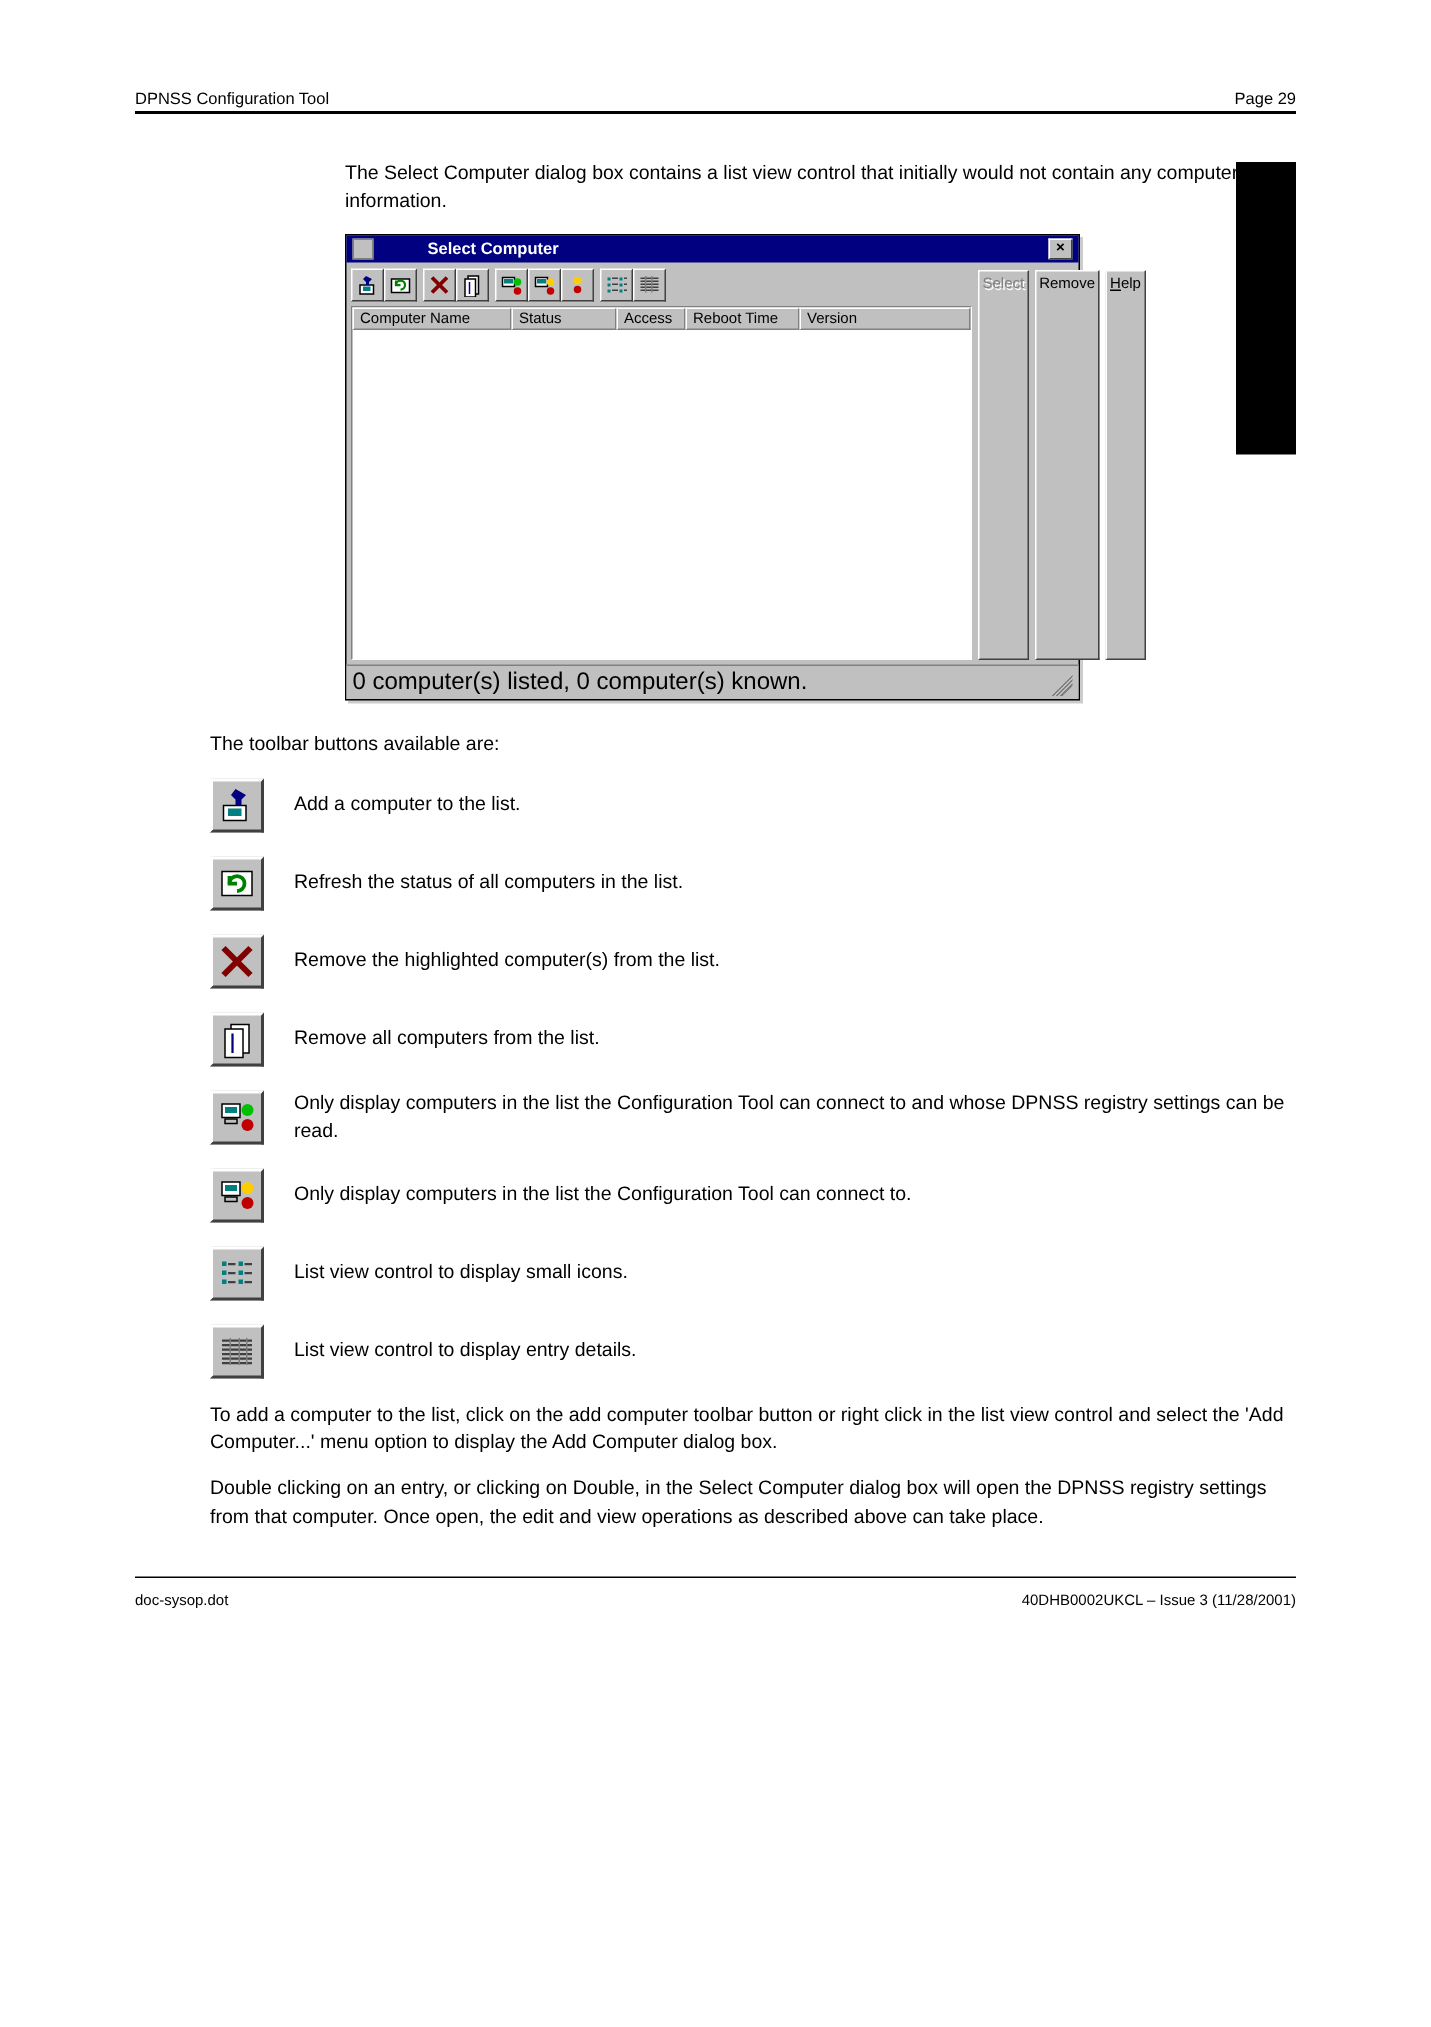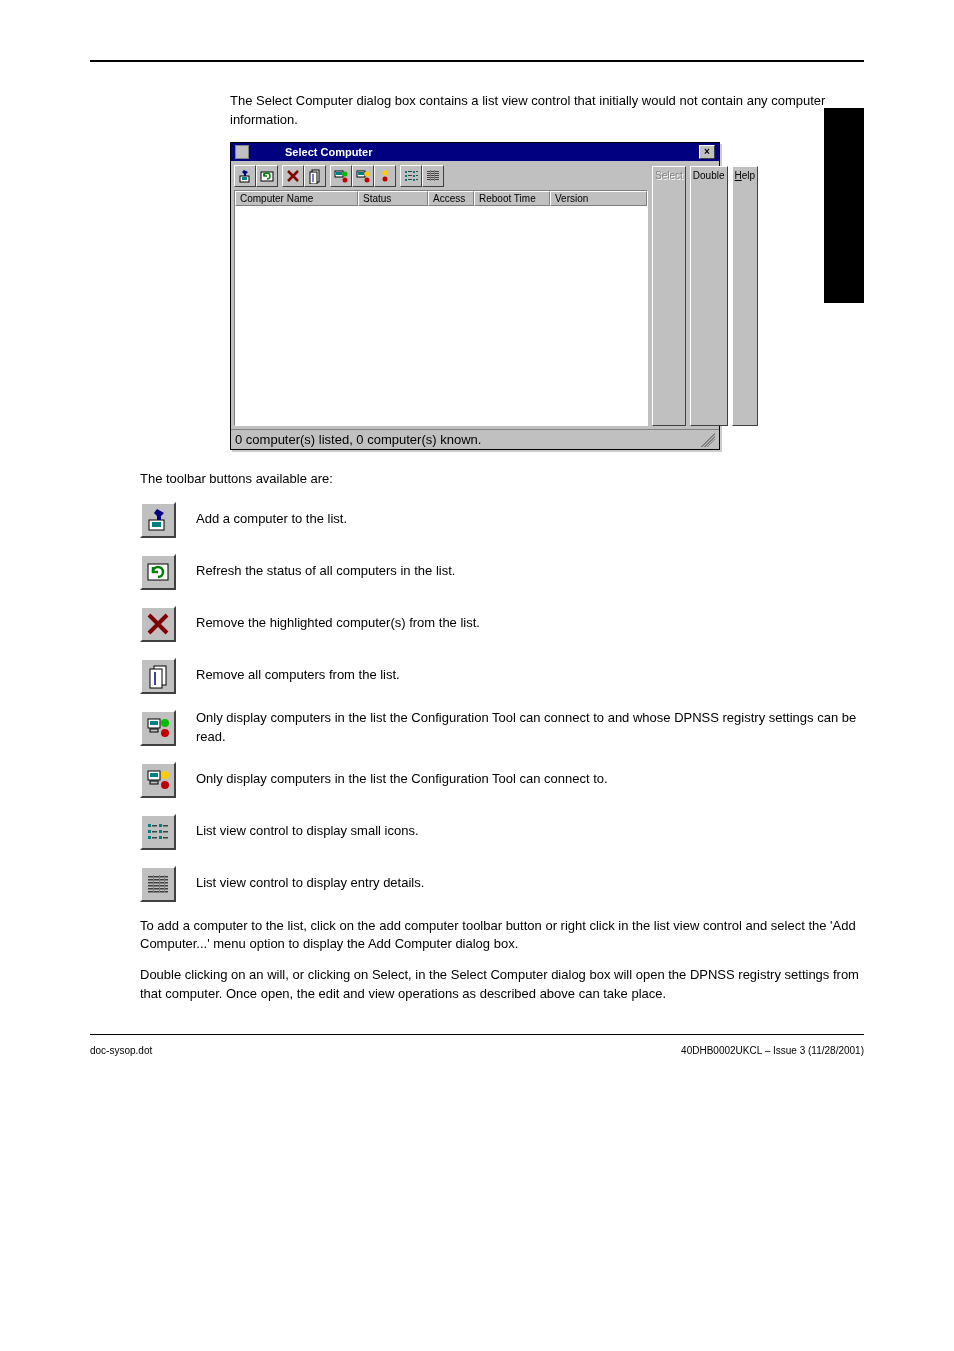--- a/index.html
+++ b/index.html
@@ -175,21 +175,21 @@
     padding: 3px 2px;
     text-align: center;
     cursor: pointer;
   }
   .btn.disabled {
     color: #808080;
     text-shadow: 1px 1px 0 #fff;
     cursor: default;
   }
   .statusbar {
-    font-size: 13px;
+    font-size: 16px;
     padding: 2px 4px;
     border-top: 1px solid #808080;
     background: #c0c0c0;
     display: flex;
     justify-content: space-between;
   }
   .status-grip {
     width: 14px; height: 14px;
     align-self: flex-end;
     background:
@@ -228,20 +228,24 @@
   }
   .u { text-decoration: underline; }
 </style>
 </head>
 <body>
 
 <div class="page">
 
   <div class="black-tab"></div>
 
+  <div class="header-row">
+    <div class="header-text">DPNSS Configuration Tool</div>
+    <div class="header-page">Page 29</div>
+  </div>
   <hr class="top-rule">
 
   <p class="body-text indent">The Select Computer dialog box contains a list view control that initially would not contain any computer information.</p>
 
   <div class="screenshot-wrap">
     <div class="window">
       <div class="titlebar">
         <div class="titlebar-icon"></div>
         <div class="titlebar-text">Select Computer</div>
         <div class="titlebar-close">×</div>
@@ -324,31 +328,31 @@
                   <rect x="2" y="7" width="12" height="1" fill="#404040"></rect>
                   <rect x="2" y="9" width="12" height="1" fill="#404040"></rect>
                   <rect x="2" y="11" width="12" height="1" fill="#404040"></rect>
                   <rect x="5" y="2" width="1" height="11" fill="#808080"></rect>
                   <rect x="9" y="2" width="1" height="11" fill="#808080"></rect>
                 </svg>
               </div>
             </div>
             <div class="listview">
               <div class="lv-header">
-                <div class="lv-col" style="width:123px">Computer Name</div>
+                <div class="lv-col" style="width:106px">Computer Name</div>
                 <div class="lv-col" style="width:70px">Status</div>
                 <div class="lv-col" style="width:46px">Access</div>
                 <div class="lv-col" style="width:76px">Reboot Time</div>
                 <div class="lv-col" style="flex:1">Version</div>
               </div>
             </div>
           </div>
           <div class="win-right">
             <div class="btn disabled">Select</div>
-            <div class="btn">Double</div>
+            <div class="btn">Remove</div>
             <div class="btn"><span class="u">H</span>elp</div>
           </div>
         </div>
       </div>
       <div class="statusbar">
         <span>0 computer(s) listed, 0 computer(s) known.</span>
         <span class="status-grip"></span>
       </div>
     </div>
   </div>
@@ -459,21 +463,21 @@
           <rect x="14" y="4" width="1" height="18" fill="#808080"></rect>
           <rect x="19" y="4" width="1" height="18" fill="#808080"></rect>
         </svg>
       </div>
       <div class="icon-desc">List view control to display entry details.</div>
     </div>
 
   </div>
 
   <p class="body-text" style="margin-left:50px">To add a computer to the list, click on the add computer toolbar button or right click in the list view control and select the 'Add Computer...' menu option to display the Add Computer dialog box.</p>
-  <p class="body-text" style="margin-left:50px">Double clicking on an will, or clicking on Select, in the Select Computer dialog box will open the DPNSS registry settings from that computer. Once open, the edit and view operations as described above can take place.</p>
+  <p class="body-text" style="margin-left:50px">Double clicking on an entry, or clicking on Double, in the Select Computer dialog box will open the DPNSS registry settings from that computer. Once open, the edit and view operations as described above can take place.</p>
 
   <hr class="bottom-rule">
   <div class="footer">
     <span>doc-sysop.dot</span>
     <span>40DHB0002UKCL – Issue 3 (11/28/2001)</span>
   </div>
 
 </div>
 
 </body></html>

